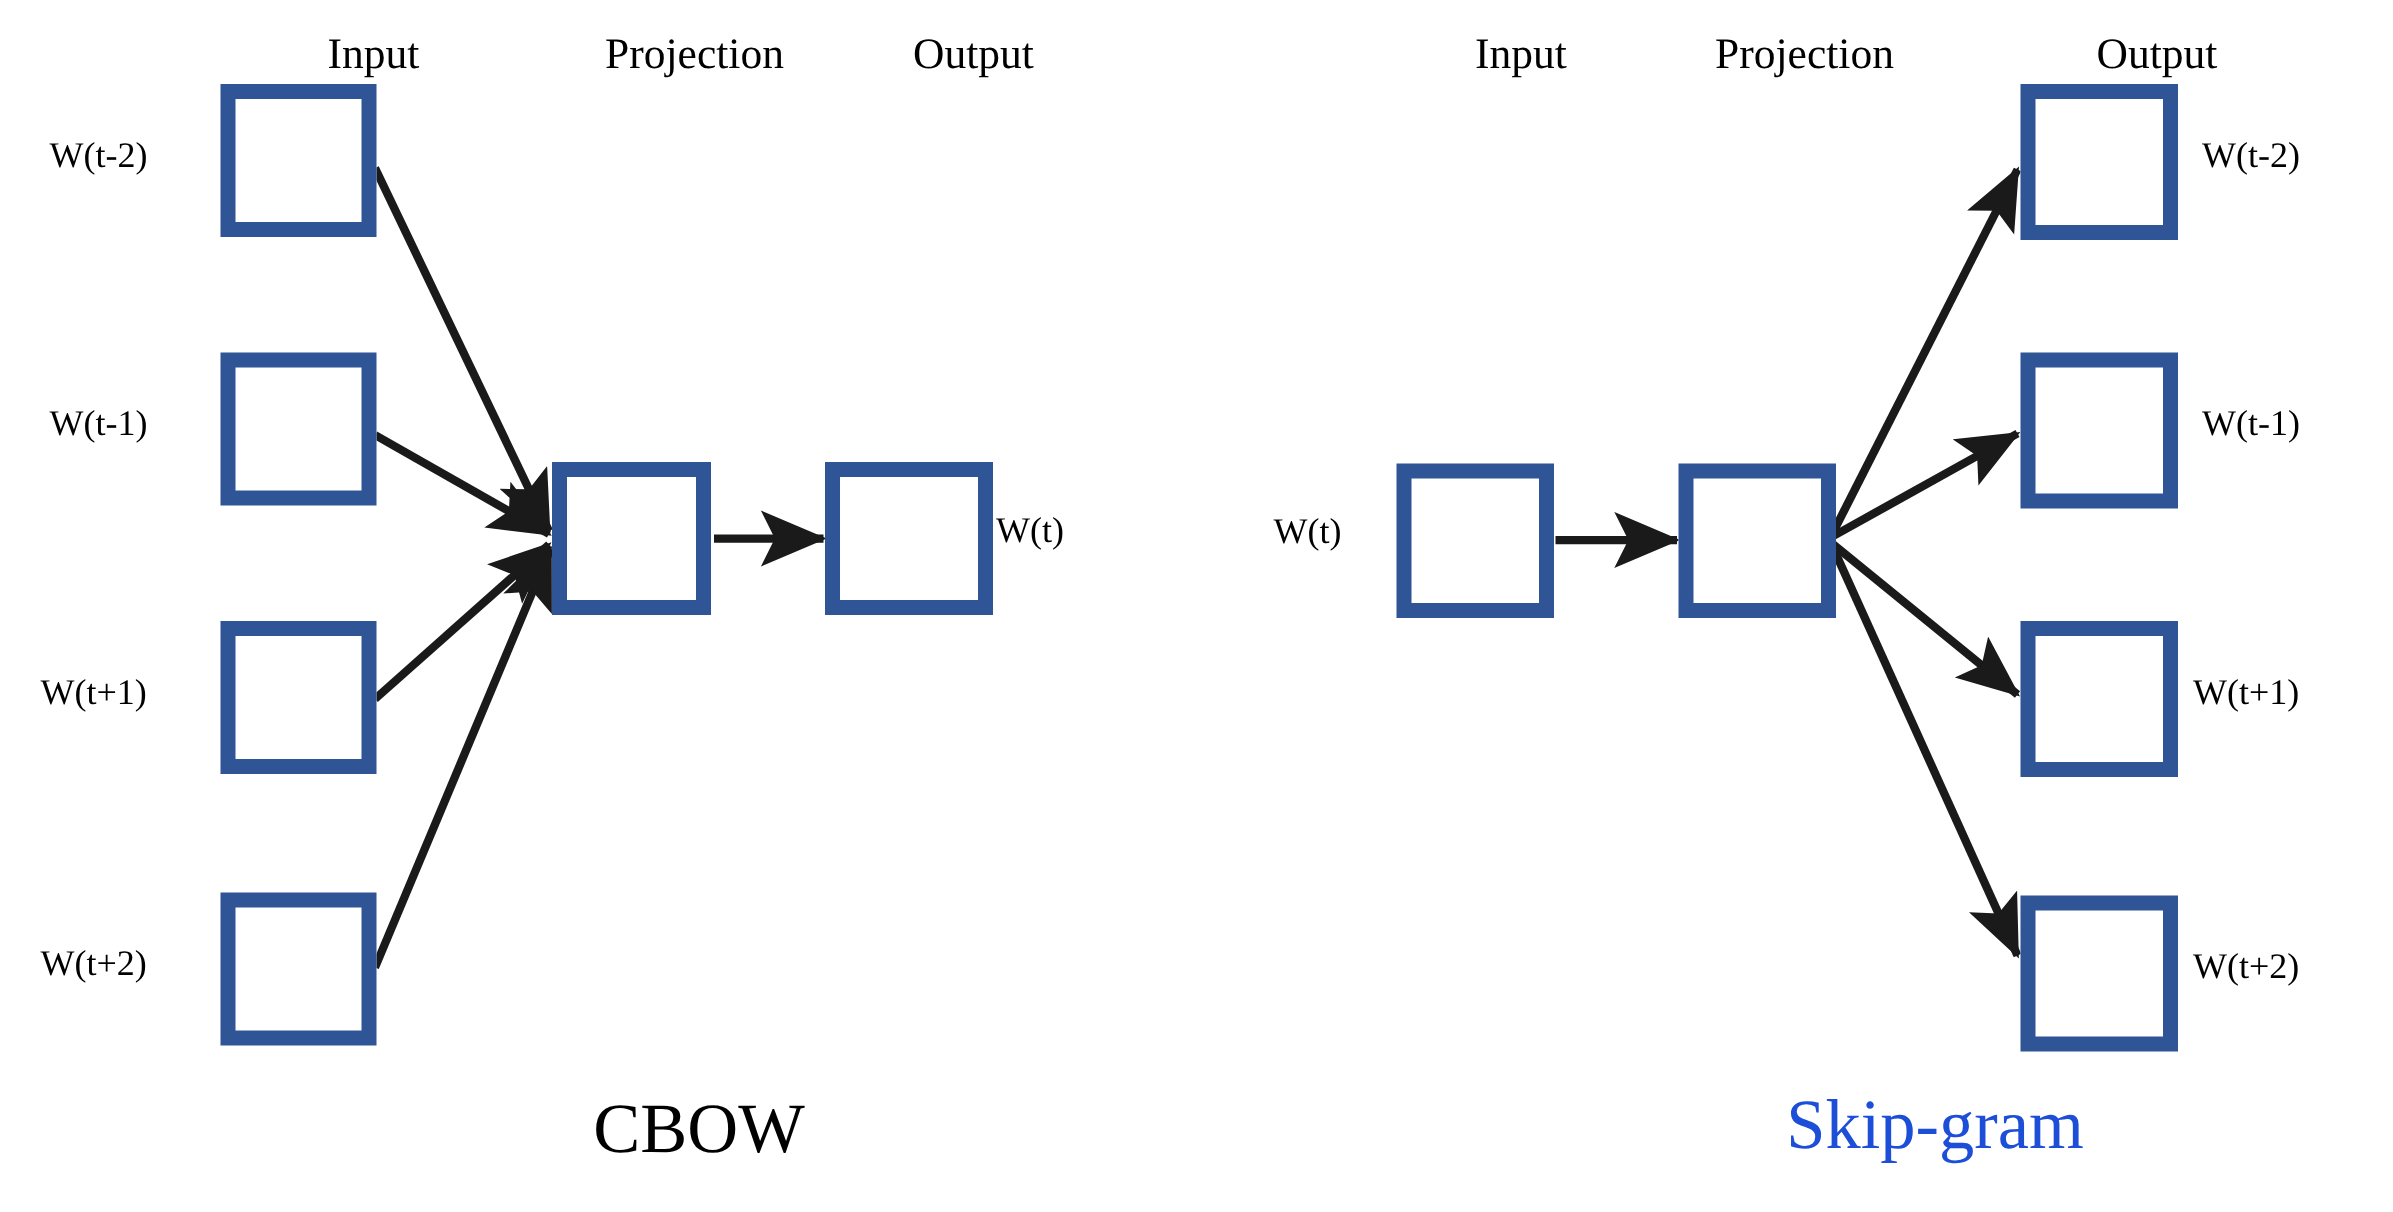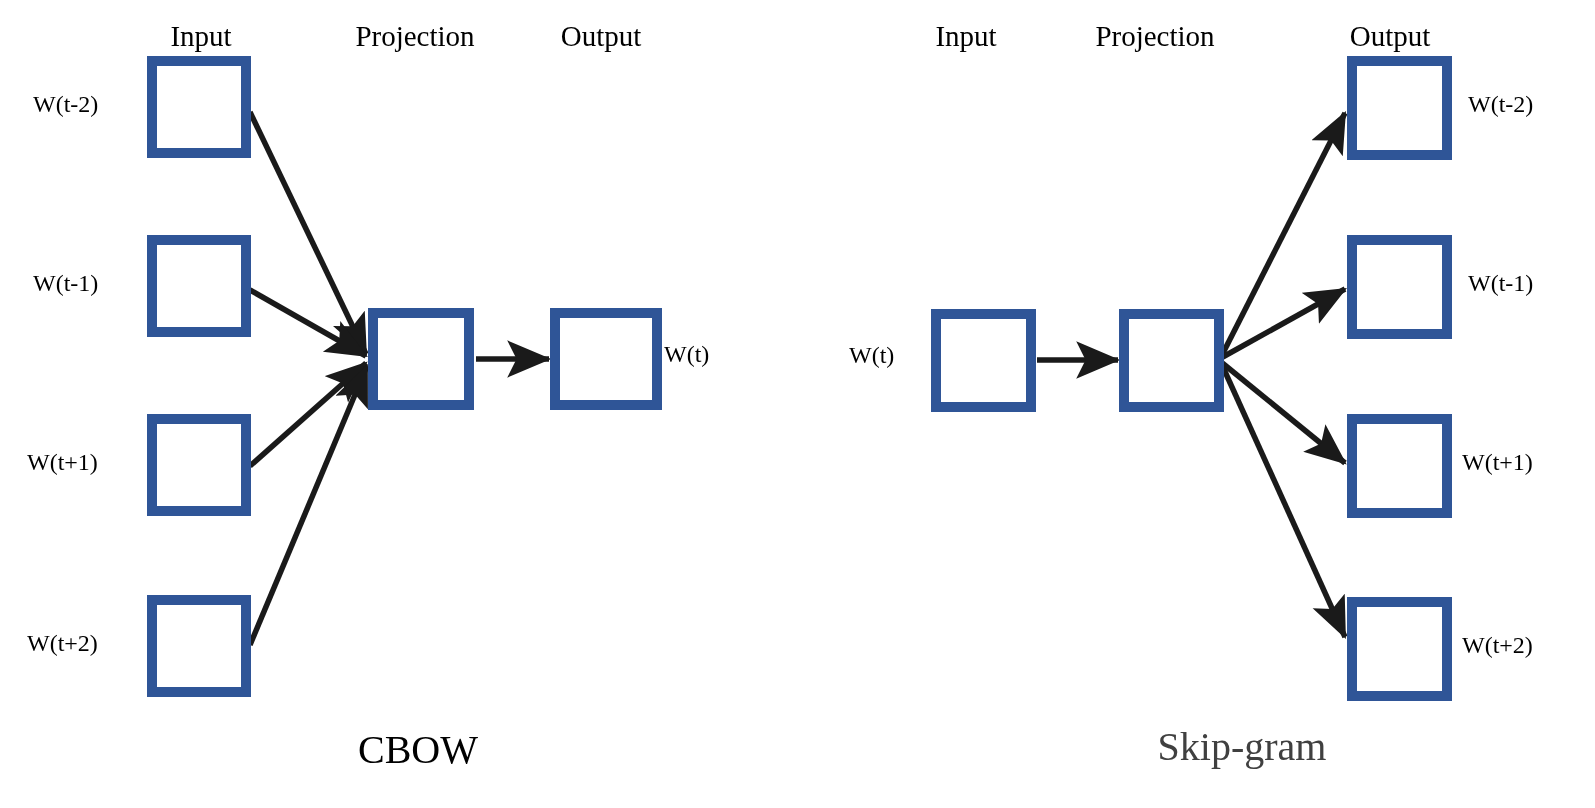--- a/index.html
+++ b/index.html
@@ -44,25 +44,26 @@
     color: #000000;
   }
   .col-header {
     font-size: 29px;
     text-align: center;
   }
   .node-label {
     font-size: 24px;
   }
   .diagram-caption {
-    font-size: 40px;
+    font-size: 47px;
     text-align: right;
   }
   .centered {
     transform: translateX(-50%);
+    margin-left: 48px;
   }
 </style>
 </head>
 <body style="background: rgb(255, 255, 255);">
 
 <div id="canvas">
 
   <svg class="svg-layer" viewBox="0 0 1595 808">
     <defs>
       <marker id="ah" markerWidth="9" markerHeight="9" refX="7.2" refY="3.2" orient="auto" markerUnits="strokeWidth">
@@ -130,16 +131,16 @@
     <div class="node-box" style="left: 1347px; top: 56px; width: 105px; height: 104px; border-color: rgb(47, 85, 151);"></div>
     <div class="node-box" style="left: 1347px; top: 235px; width: 105px; height: 104px; border-color: rgb(47, 85, 151);"></div>
     <div class="node-box" style="left: 1347px; top: 414px; width: 105px; height: 104px; border-color: rgb(47, 85, 151);"></div>
     <div class="node-box" style="left: 1347px; top: 597px; width: 105px; height: 104px; border-color: rgb(47, 85, 151);"></div>
 
     <div class="txt node-label" style="left: 1468px; top: 92px; color: rgb(0, 0, 0);">W(t-2)</div>
     <div class="txt node-label" style="left: 1468px; top: 271px; color: rgb(0, 0, 0);">W(t-1)</div>
     <div class="txt node-label" style="left: 1462px; top: 450px; color: rgb(0, 0, 0);">W(t+1)</div>
     <div class="txt node-label" style="left: 1462px; top: 633px; color: rgb(0, 0, 0);">W(t+2)</div>
 
-    <div class="txt diagram-caption centered" style="left: 1242px; top: 727px; color: #404040;">Skip-gram</div>
+    <div class="txt diagram-caption centered" style="left: 1242px; top: 727px; color: #1d4ed8;">Skip-gram</div>
   </div>
 
 </div>
 
 </body></html>

